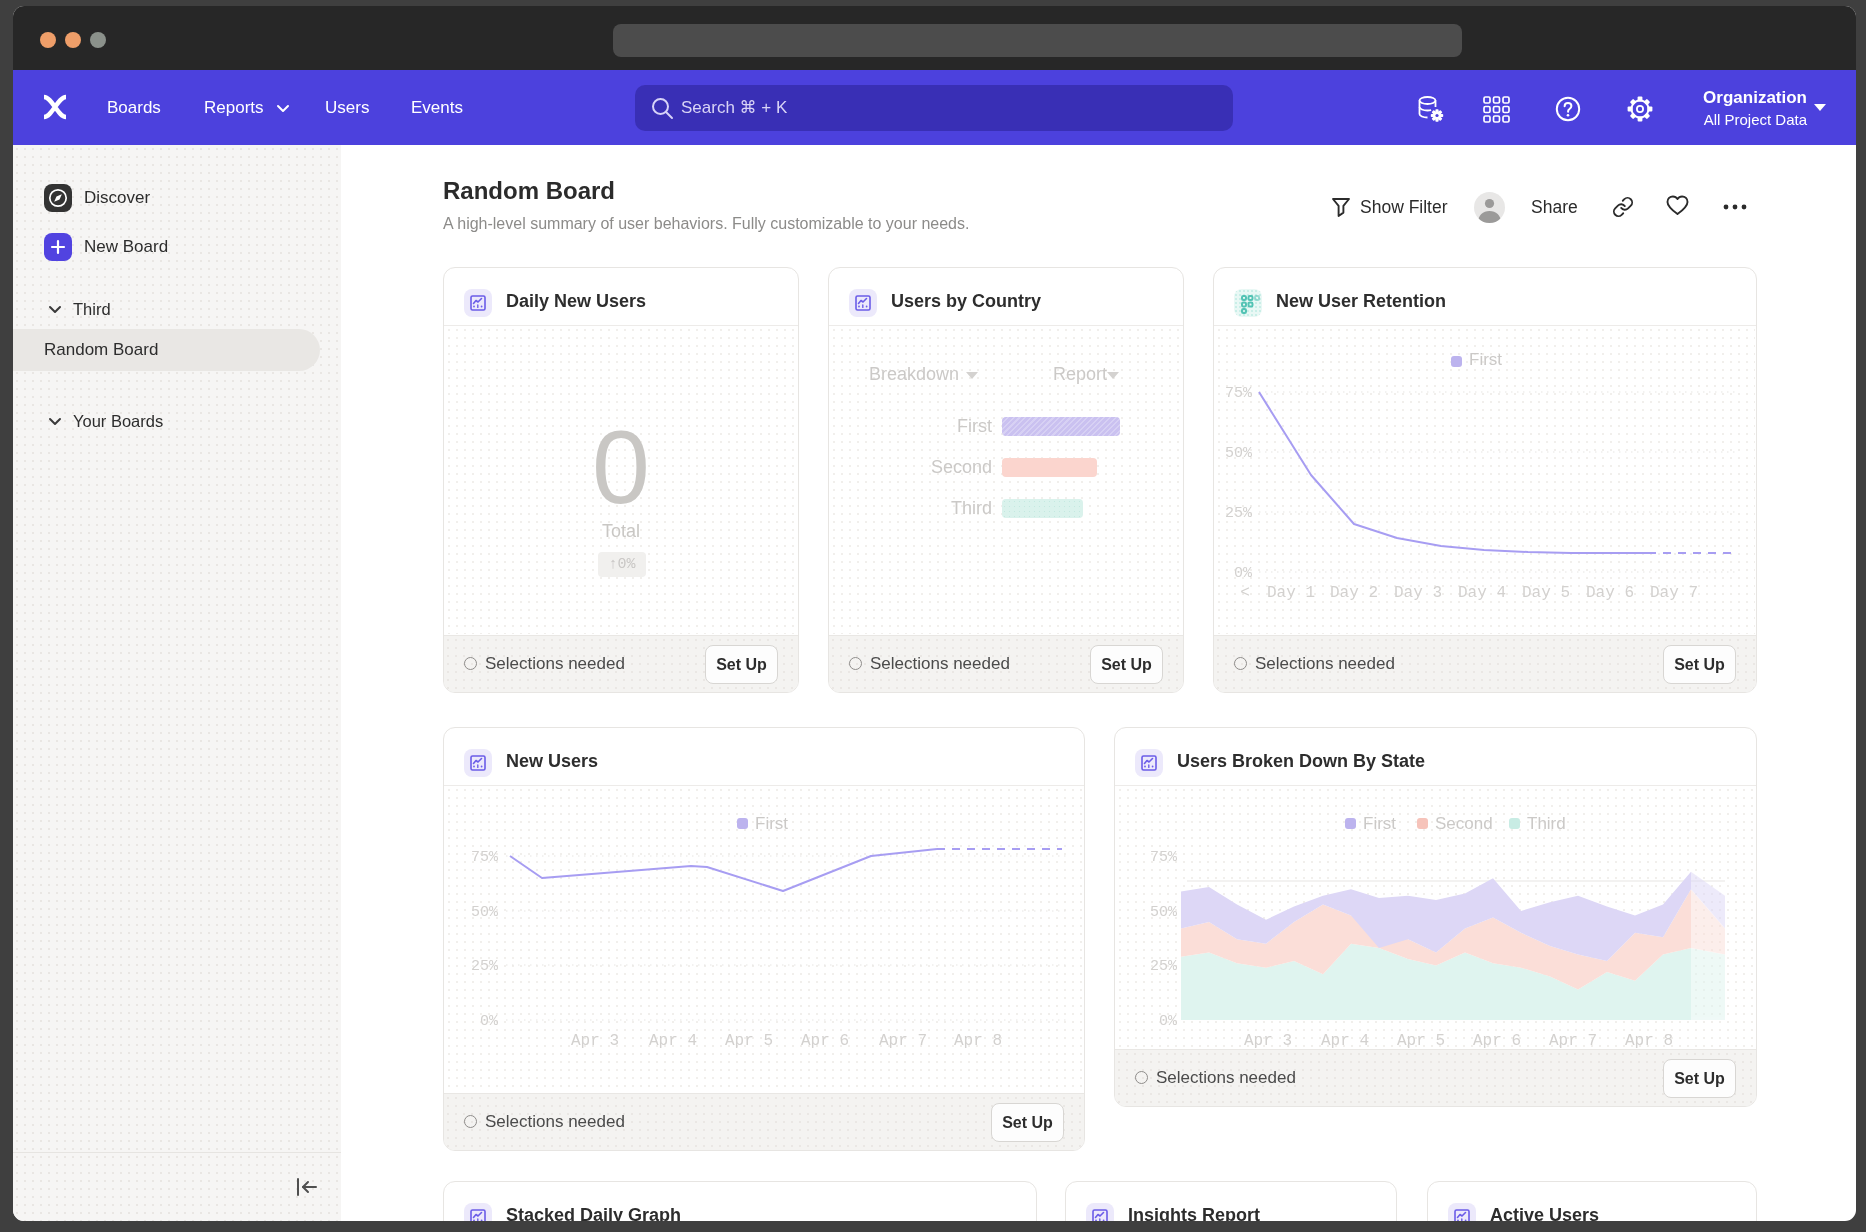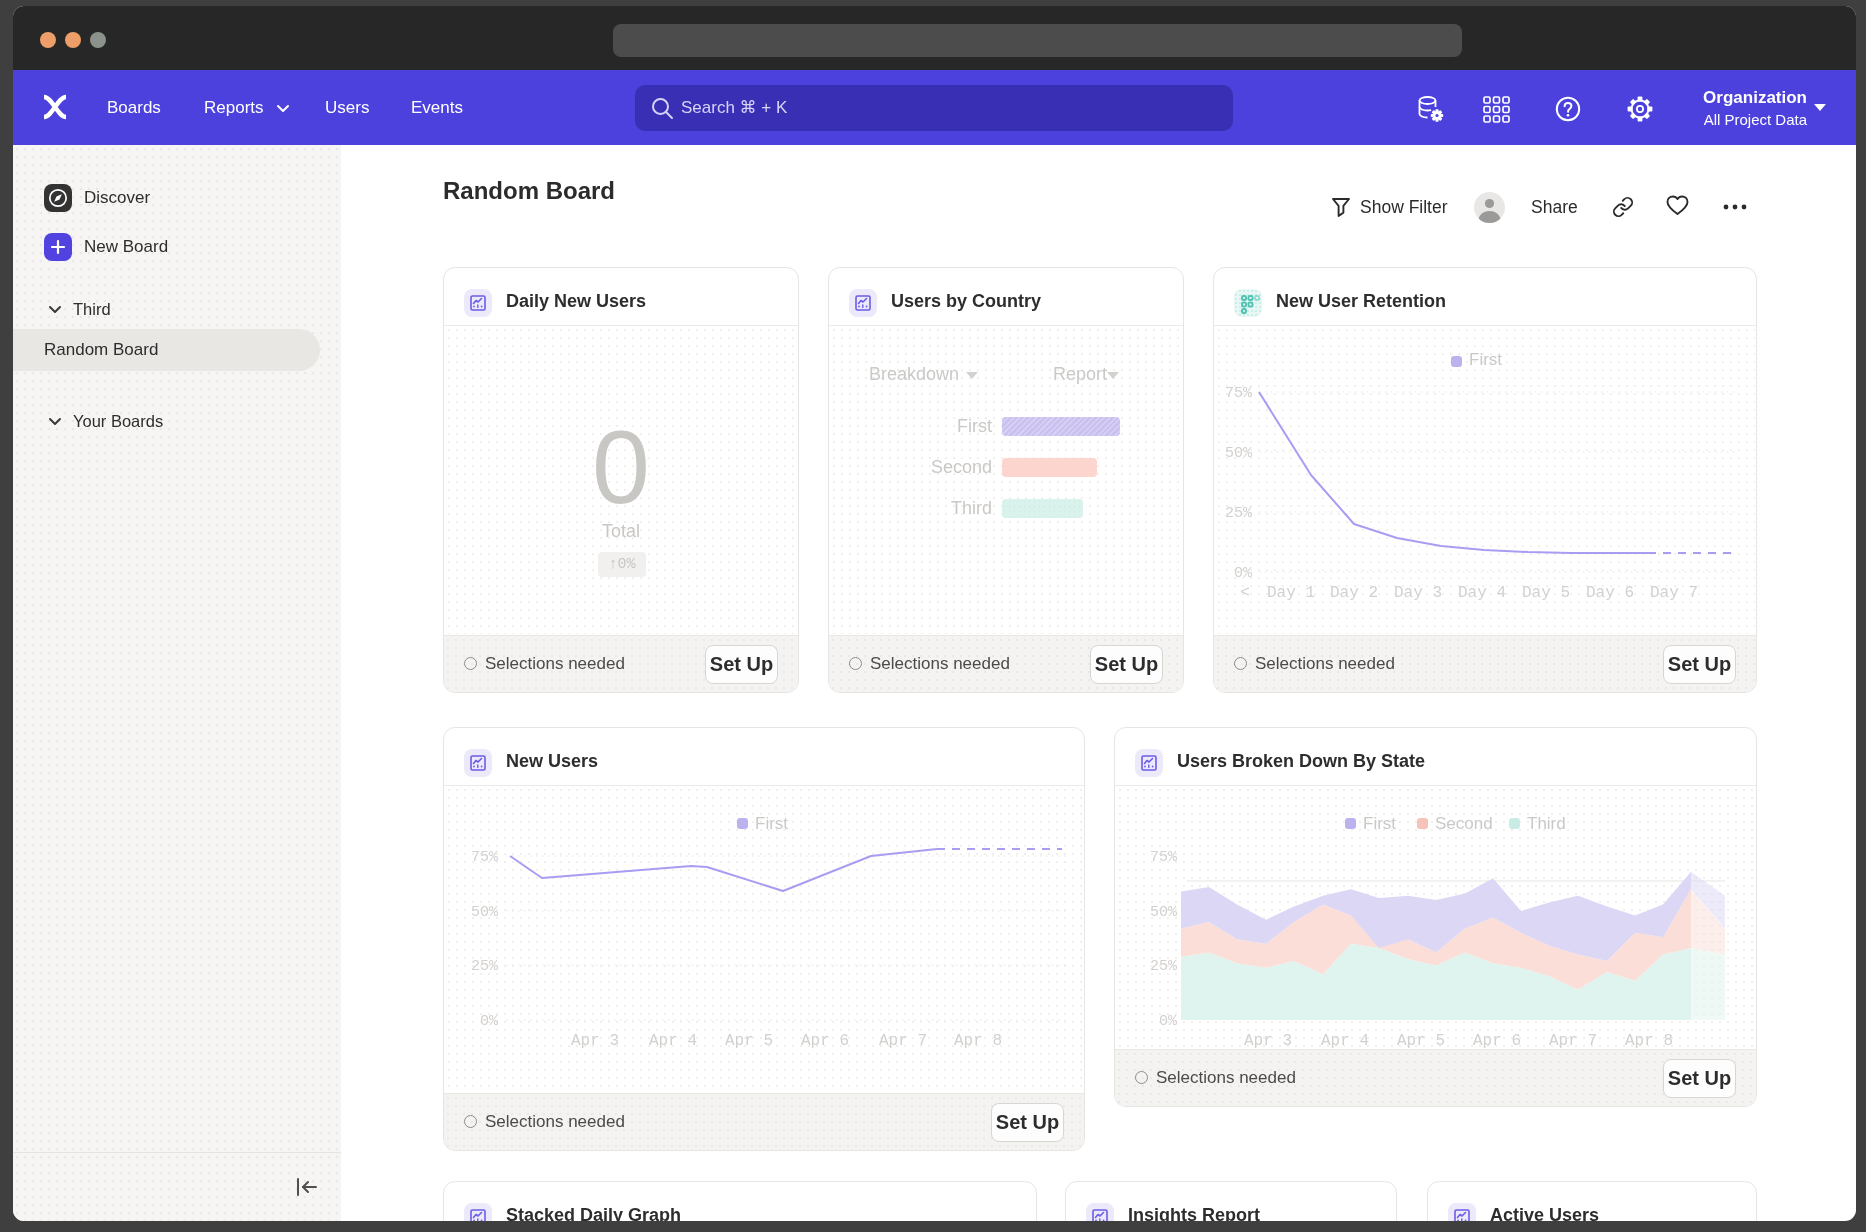--- a/index.html
+++ b/index.html
@@ -24,21 +24,21 @@
 
 .card { position:absolute; background:#fff; border:1px solid #e7e5e2; border-radius:12px; }
 .card-head-title { position:absolute; left:62px; top:23px; font-size:18px; font-weight:700; color:#2d2d2d; white-space:nowrap; }
 .card-divider { position:absolute; left:0; right:0; top:57px; height:1px; background:#edebe9; }
 .card-icon { position:absolute; left:20px; top:21px; width:28px; height:28px; border-radius:8px; background:#ecE9fb; }
 .card-foot { position:absolute; left:0; right:0; bottom:0; height:57px; background:#f4f3f1; border-top:1px solid #e9e7e4; border-radius:0 0 11px 11px;
   background-image:radial-gradient(circle, #eae7e4 0.9px, transparent 1.2px); background-size:8px 8px; }
 .sel-circ { position:absolute; left:20px; top:21px; width:13px; height:13px; border:1.5px solid #8f8d8b; border-radius:50%; }
 .sel-txt { position:absolute; left:41px; top:0; height:56px; line-height:56px; font-size:17px; color:#4b4b4b; }
 .setup { position:absolute; right:20px; top:9px; width:73px; height:39px; background:#fdfdfd; border:1px solid #d8d6d3; border-radius:8px;
-  text-align:center; line-height:37px; font-size:20px; font-weight:700; color:#2d2d2d; }
+  text-align:center; line-height:37px; font-size:16px; font-weight:700; color:#2d2d2d; }
 .body-dots { position:absolute; left:1px; right:1px; top:58px; bottom:58px;
   background-image:radial-gradient(circle, #f1efec 0.9px, transparent 1.2px); background-size:8px 8px; }
 </style>
 </head>
 <body>
 <div class="window">
     <div class="page">
 
 <div class="titlebar"></div>
 <div class="dot" style="left:40px; background:#ee9e69;"></div>
@@ -153,20 +153,21 @@
 <div class="abs" style="left:13px; top:1152px; width:328px; height:1px; background:#e6e4e1;"></div>
 <svg class="abs" style="left:296px; top:1177px;" width="22" height="20" viewBox="0 0 22 20">
   <g stroke="#4f4f4f" stroke-width="2" fill="none" stroke-linecap="round">
     <line x1="2" y1="2" x2="2" y2="18"></line>
     <line x1="7" y1="10" x2="20" y2="10"></line>
     <polyline points="12,5 7,10 12,15" stroke-linejoin="round"></polyline>
   </g>
 </svg>
 
 <div class="abs" style="left:443px; top:177px; font-size:24px; font-weight:700; color:#2b2b2b;">Random Board</div>
+<div class="abs" style="left:443px; top:215px; font-size:16px; color:#8c8b89;">A high-level summary of user behaviors. Fully customizable to your needs.</div>
 <svg class="abs" style="left:1331px; top:197px;" width="20" height="21" viewBox="0 0 20 21">
   <path d="M2,2 H18 L12.4,8.8 V15.6 L7.6,19 V8.8 Z" fill="none" stroke="#2b2b2b" stroke-width="1.9" stroke-linejoin="round"></path>
 </svg>
 <div class="abs" style="left:1360px; top:197px; font-size:17.5px; color:#2b2b2b;">Show Filter</div>
 <div class="abs" style="left:1474px; top:192px; width:31px; height:31px; border-radius:50%; background:#e8e7e6; overflow:hidden;">
 <svg width="31" height="31" viewBox="0 0 31 31">
   <circle cx="15.5" cy="11.5" r="4.6" fill="#9b9a99"></circle>
   <path d="M4,31 c0,-8 5,-12 11.5,-12 s11.5,4 11.5,12 z" fill="#9b9a99"></path>
 </svg></div>
 <div class="abs" style="left:1531px; top:197px; font-size:17.5px; color:#2b2b2b;">Share</div>

